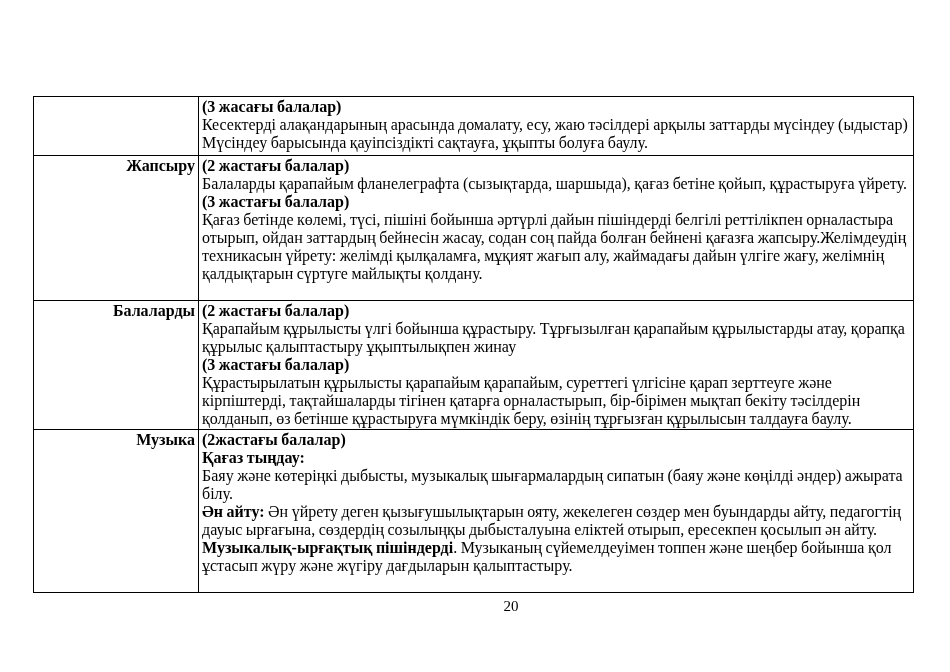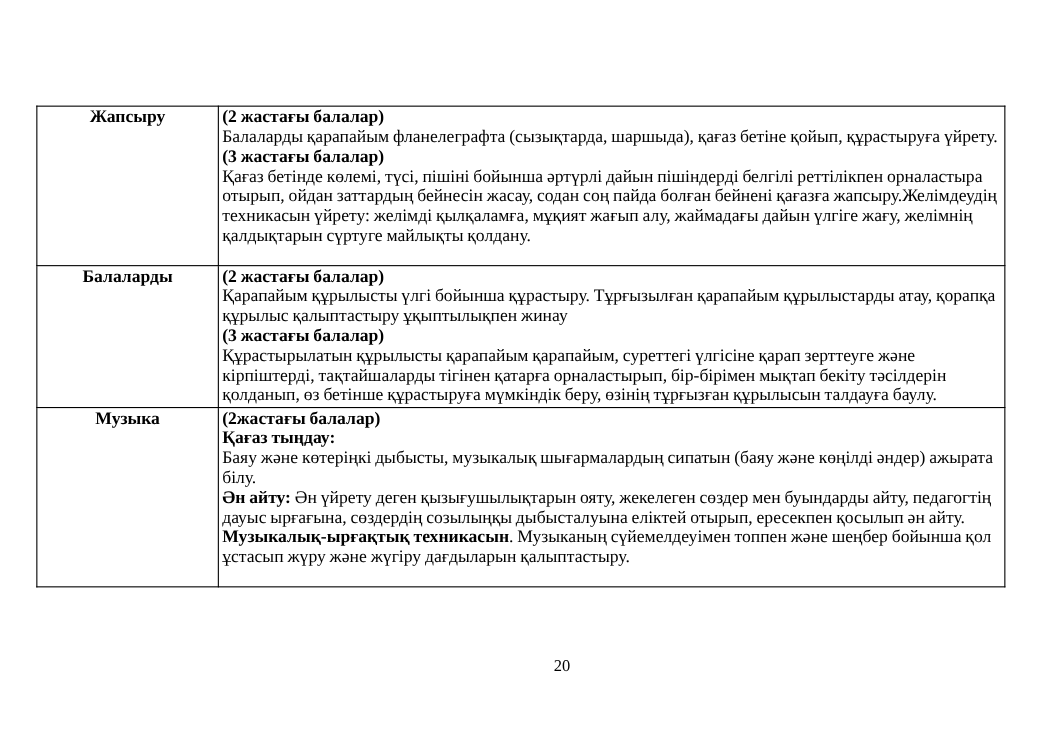--- a/index.html
+++ b/index.html
@@ -27,21 +27,21 @@
   table.doc-table td {
     border: 1px solid #000000;
     vertical-align: top;
     font-size: 16px;
     line-height: 18px;
     padding: 1px 3px;
     overflow: hidden;
   }
   td.label-cell {
     width: 158px;
-    text-align: center;
+    text-align: right;
     font-weight: bold;
   }
   td.content-cell p {
     margin: 0;
     padding: 0;
     text-align: left;
     word-spacing: -0.5px;
   }
   .b { font-weight: bold; }
   tr.r0 td { height: 56px; }
@@ -58,20 +58,27 @@
     line-height: 18px;
     margin-left: 36px;
   }
 </style>
 </head>
 <body>
 
 <div class="page">
   <table class="doc-table">
     <tbody id="table-body">
+        <tr class="r0">
+          <td class="label-cell"></td>
+          <td class="content-cell">
+            <p><span class="b">(3 жасағы балалар)</span></p>
+            <p><span> Кесектерді алақандарының арасында домалату, есу, жаю тәсілдері арқылы заттарды мүсіндеу (ыдыстар)  Мүсіндеу барысында қауіпсіздікті сақтауға, ұқыпты болуға баулу.</span></p>
+          </td>
+        </tr>
         <tr class="r1">
           <td class="label-cell">Жапсыру</td>
           <td class="content-cell">
             <p><span class="b">(2 жастағы балалар)</span></p>
             <p><span>Балаларды қарапайым фланелеграфта (сызықтарда, шаршыда), қағаз бетіне қойып, құрастыруға үйрету.</span></p>
             <p><span class="b">(3 жастағы балалар)</span></p>
             <p><span>Қағаз бетінде көлемі, түсі, пішіні бойынша әртүрлі дайын пішіндерді белгілі реттілікпен орналастыра отырып, ойдан заттардың бейнесін жасау, содан соң пайда болған бейнені қағазға жапсыру.Желімдеудің техникасын үйрету: желімді қылқаламға, мұқият жағып алу, жаймадағы дайын үлгіге жағу, желімнің қалдықтарын сүртуге майлықты қолдану.</span></p>
           </td>
         </tr>
         <tr class="r2">
@@ -83,19 +90,19 @@
             <p><span> Құрастырылатын құрылысты қарапайым қарапайым, суреттегі үлгісіне қарап зерттеуге және кірпіштерді, тақтайшаларды тігінен қатарға орналастырып, бір-бірімен мықтап бекіту тәсілдерін қолданып, өз бетінше құрастыруға мүмкіндік беру, өзінің тұрғызған құрылысын талдауға баулу.</span></p>
           </td>
         </tr>
         <tr class="r3">
           <td class="label-cell">Музыка</td>
           <td class="content-cell">
             <p><span class="b">(2жастағы балалар)</span></p>
             <p><span class="b">Қағаз тыңдау:</span></p>
             <p><span>Баяу және көтеріңкі дыбысты, музыкалық шығармалардың сипатын (баяу және көңілді әндер) ажырата білу.</span></p>
             <p><span class="b">Ән айту:</span><span> Ән үйрету деген қызығушылықтарын ояту, жекелеген сөздер мен буындарды айту, педагогтің дауыс ырғағына, сөздердің созылыңқы дыбысталуына еліктей отырып, ересекпен қосылып ән айту.</span></p>
-            <p><span class="b">Музыкалық-ырғақтық техникасын</span><span>. Музыканың сүйемелдеуімен топпен және шеңбер бойынша қол ұстасып жүру және жүгіру дағдыларын қалыптастыру.</span></p>
+            <p><span class="b">Музыкалық-ырғақтық пішіндерді</span><span>. Музыканың сүйемелдеуімен топпен және шеңбер бойынша қол ұстасып жүру және жүгіру дағдыларын қалыптастыру.</span></p>
           </td>
         </tr>
       </tbody>
   </table>
   <div class="page-number">20</div>
 </div>
 
 </body></html>

